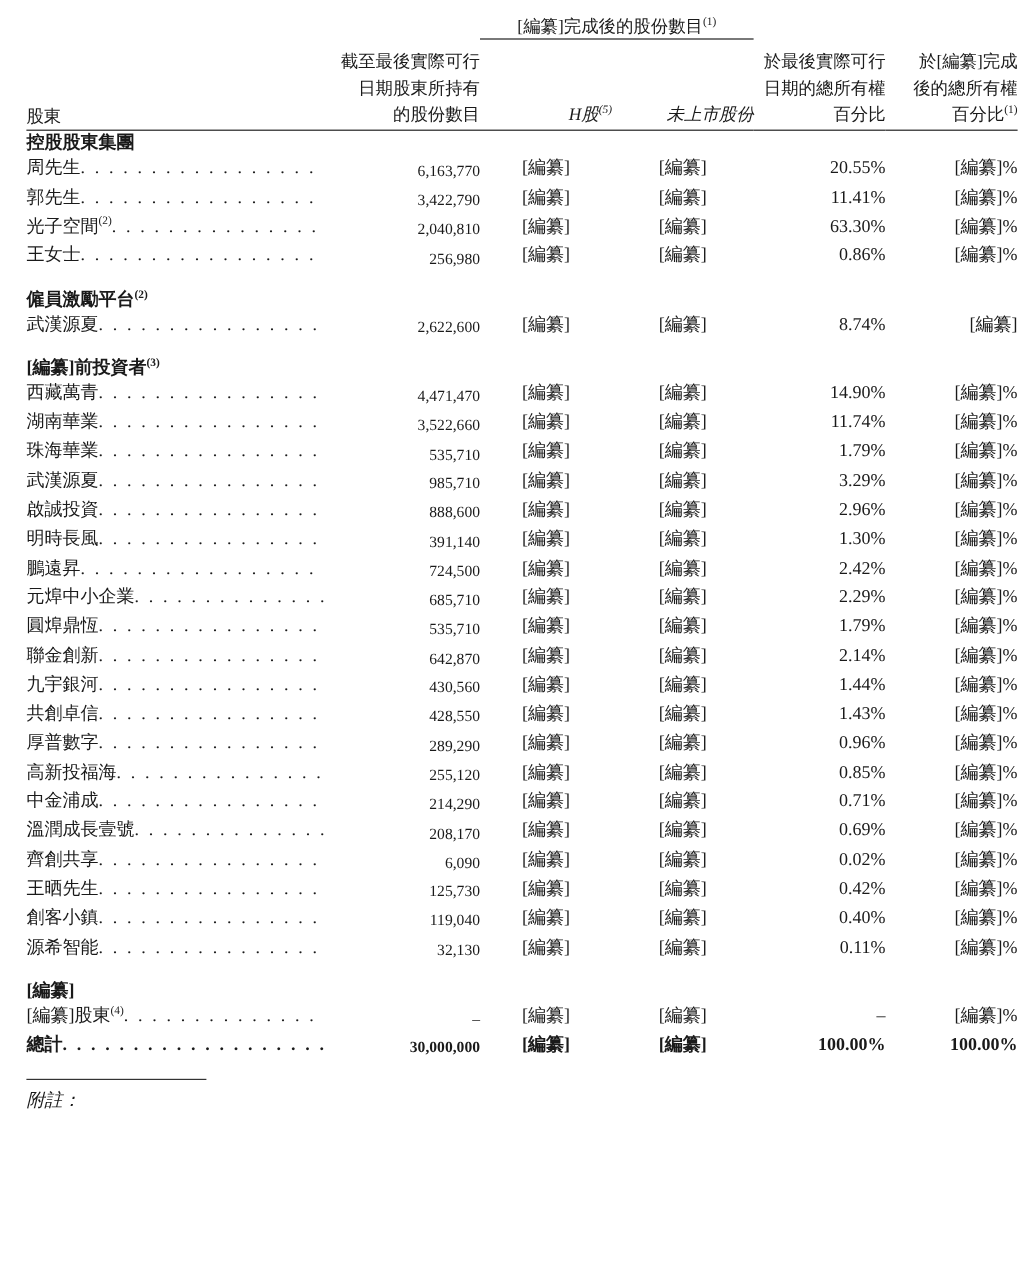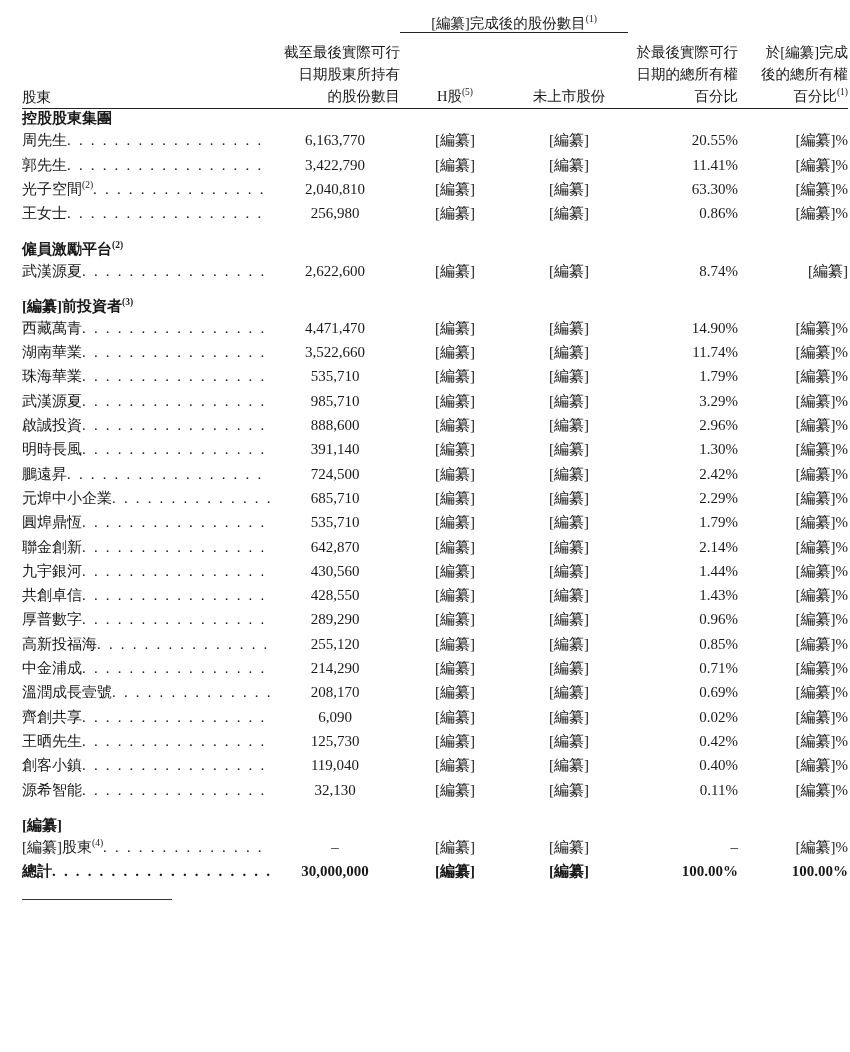--- a/index.html
+++ b/index.html
@@ -48,21 +48,21 @@
   }
   .spacer-row td { height: 9px; }
 
   .colhead {
     text-align: right;
     font-size: 14.5px;
     line-height: 1.5;
     padding-right: 2px;
     padding-bottom: 2px;
   }
-  .colhead.center { text-align: center; padding-right: 0; }
+  .colhead.center { text-align: right; padding-right: 0; font-style: italic; }
   .headrule td {
     border-bottom: 1.2px solid #222;
     height: 1px;
     font-size: 0;
     line-height: 0;
   }
   .shareholder-label {
     font-size: 14.5px;
     text-align: left;
     vertical-align: bottom;
@@ -87,22 +87,22 @@
     white-space: nowrap;
     overflow: hidden;
     line-height: 1.62;
     padding-right: 6px;
   }
   .rowname .nm { }
   .rowname .dots {
     letter-spacing: 2.2px;
   }
   .num {
-    text-align: center;
-    font-size: 15px;
+    text-align: right;
+    font-size: 13px;
     padding-right: 2px;
     line-height: 1.62;
     white-space: nowrap;
   }
   .brk {
     text-align: center;
     font-size: 15px;
     line-height: 1.62;
     white-space: nowrap;
   }
@@ -478,13 +478,14 @@
           <td class="num">30,000,000</td>
           <td class="brk">[編纂]</td>
           <td class="brk">[編纂]</td>
           <td class="pct">100.00%</td>
           <td class="pct-brk">100.00%</td>
         </tr>
       </tbody>
   </table>
 
   <div class="footer-rule"></div>
+  <div class="footnote-label">附註：</div>
 </div>
 
 </body></html>

